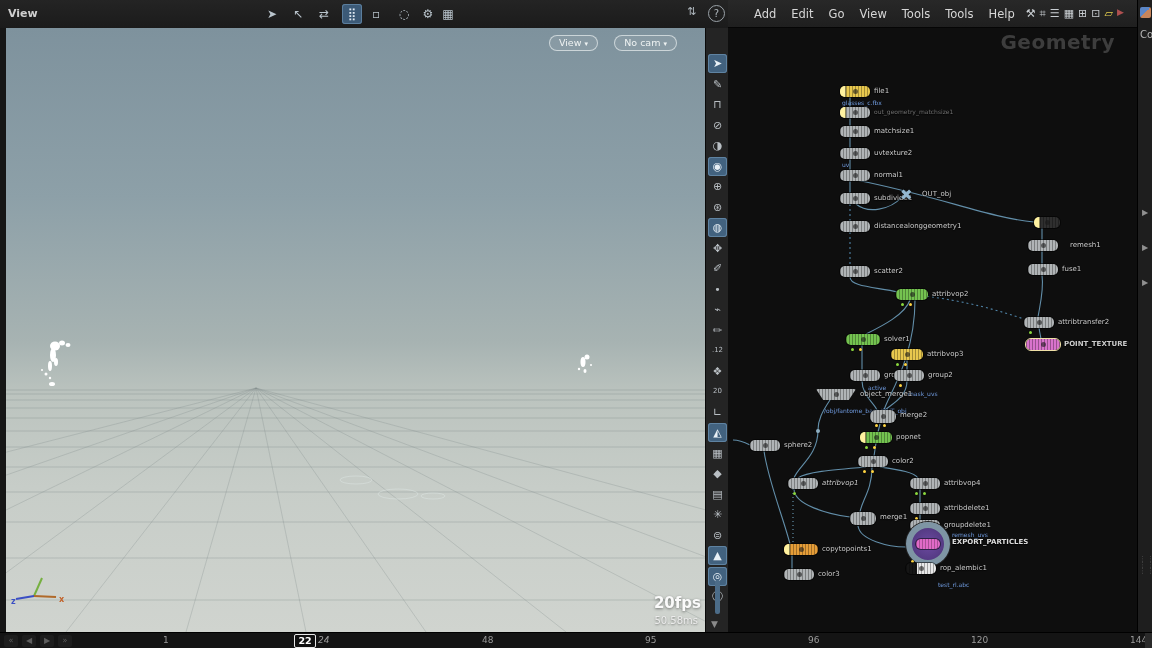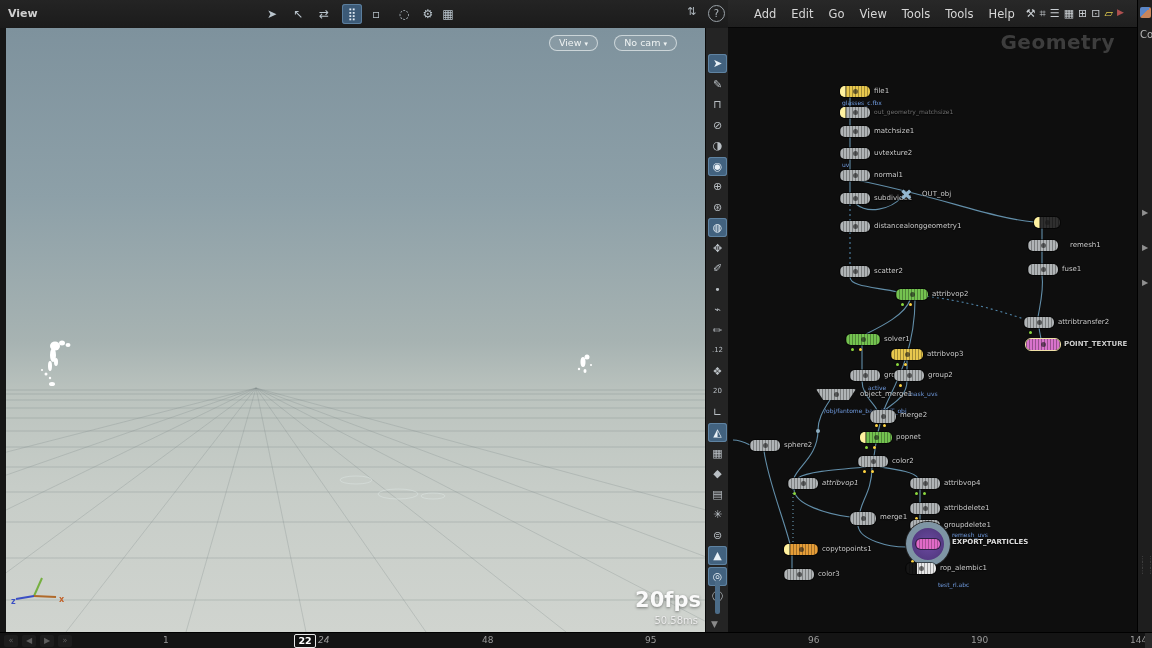--- a/index.html
+++ b/index.html
@@ -16,21 +16,21 @@
   #help-ico{width:15px;height:15px;border:1px solid #9aa2a8;border-radius:50%;text-align:center;
     line-height:15px;font-size:10px;}
   
   #viewport{left:6px;top:28px;width:699px;height:604px;
     background:linear-gradient(180deg,#7e929d 0%,#8da0a8 28%,#a7b3b2 52%,#bcc4bf 61%,#c7cdc8 76%,#d0d4cf 100%);
     overflow:hidden;}
   #vp-left-edge{left:0;top:28px;width:6px;height:604px;background:#161616;}
   .pill{top:7px;height:14px;line-height:14px;padding:0 9px;border:1px solid rgba(240,245,245,.65);
     border-radius:9px;color:#eef2f2;font-size:9.5px;background:rgba(255,255,255,.07);}
   .pill .car{font-size:7px;}
-  #fps{right:4px;bottom:20px;font-size:21px;font-weight:bold;color:#fafafa;
+  #fps{right:4px;bottom:20px;font-size:15px;font-weight:bold;color:#fafafa;
     text-shadow:0 1px 3px rgba(0,0,0,.45);}
   #ms{right:7px;bottom:6px;font-size:10px;color:#ececec;text-shadow:0 1px 2px rgba(0,0,0,.4);}
   
   #side-toolbar{left:705px;top:28px;width:23px;height:604px;background:#242424;
     border-left:1px solid #0a0a0a;}
   .st-ico{left:2px;width:19px;height:19px;line-height:19px;text-align:center;border-radius:3px;
     color:#b9bfc4;font-size:11px;}
   .st-ico.active{background:#42627f;color:#e8f0f6;box-shadow:inset 0 0 0 1px #5f83a2;}
   #st-scroll{left:9px;bottom:18px;width:5px;height:34px;background:#4c6c88;border-radius:2px;}
   #st-arrow{left:5px;bottom:3px;color:#8a8a8a;font-size:9px;}
@@ -406,18 +406,18 @@
       <div class="abs tp-btn" style="left: 22px;">◀</div>
       <div class="abs tp-btn" style="left: 40px;">▶</div>
       <div class="abs tp-btn" style="left: 58px;">»</div>
     </div>
   <div id="tl-ticks">
       <div class="abs tick" style="left: 163px;">1</div>
       <div class="abs tick" style="left: 318px; font-style: italic;">24</div>
       <div class="abs tick" style="left: 482px;">48</div>
       <div class="abs tick" style="left: 645px;">95</div>
       <div class="abs tick" style="left: 808px;">96</div>
-      <div class="abs tick" style="left: 971px;">190</div>
+      <div class="abs tick" style="left: 971px;">120</div>
       <div class="abs tick" style="left: 1130px;">144</div>
     </div>
   <div id="frame-box" class="abs" style="left: 294px;">22</div>
   <div id="tl-endcap" class="abs"></div>
 </div>
 
 </body></html>

